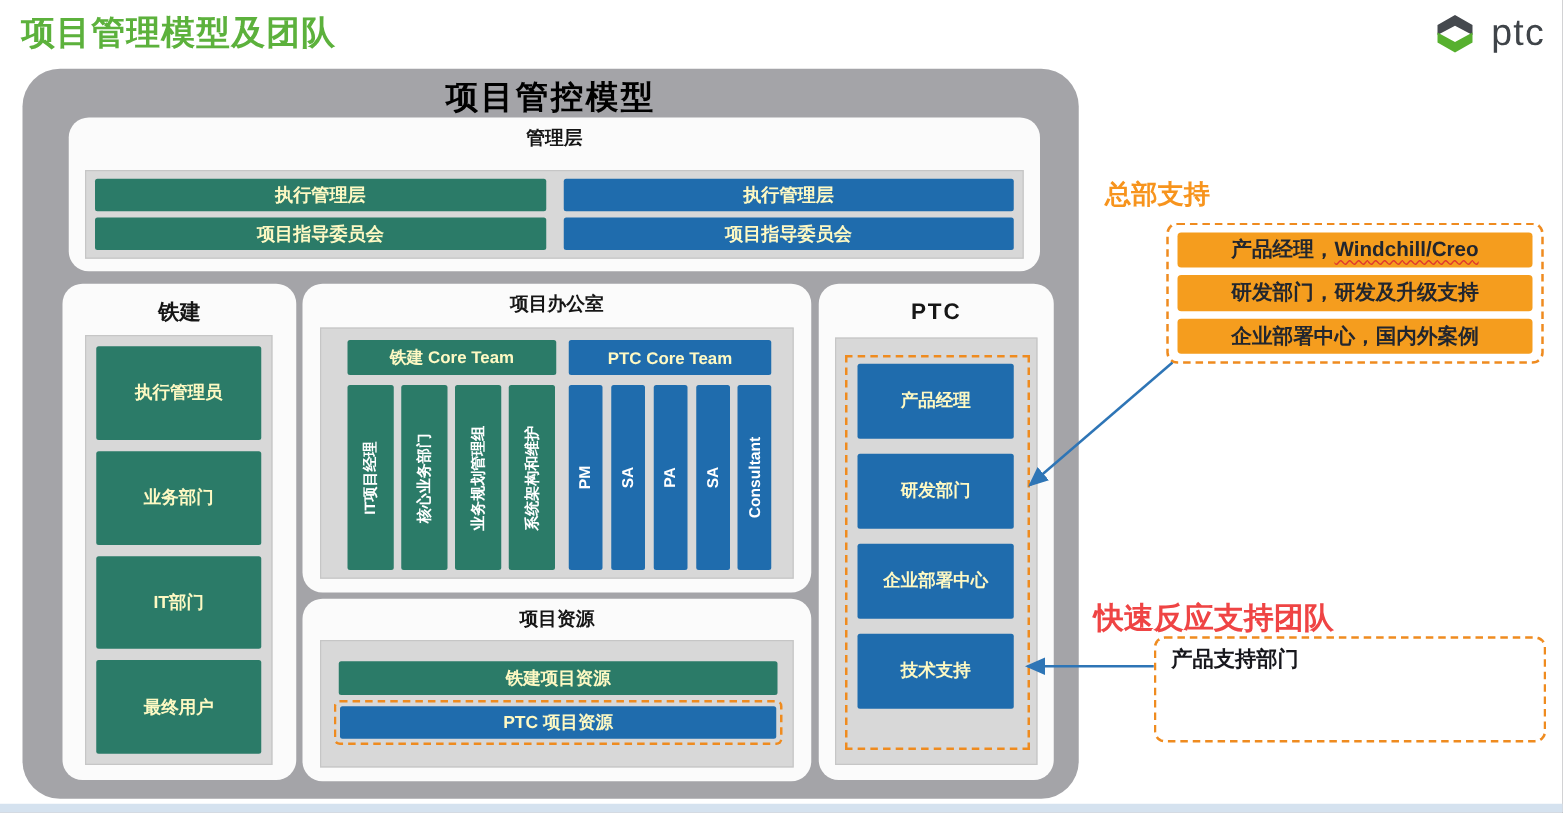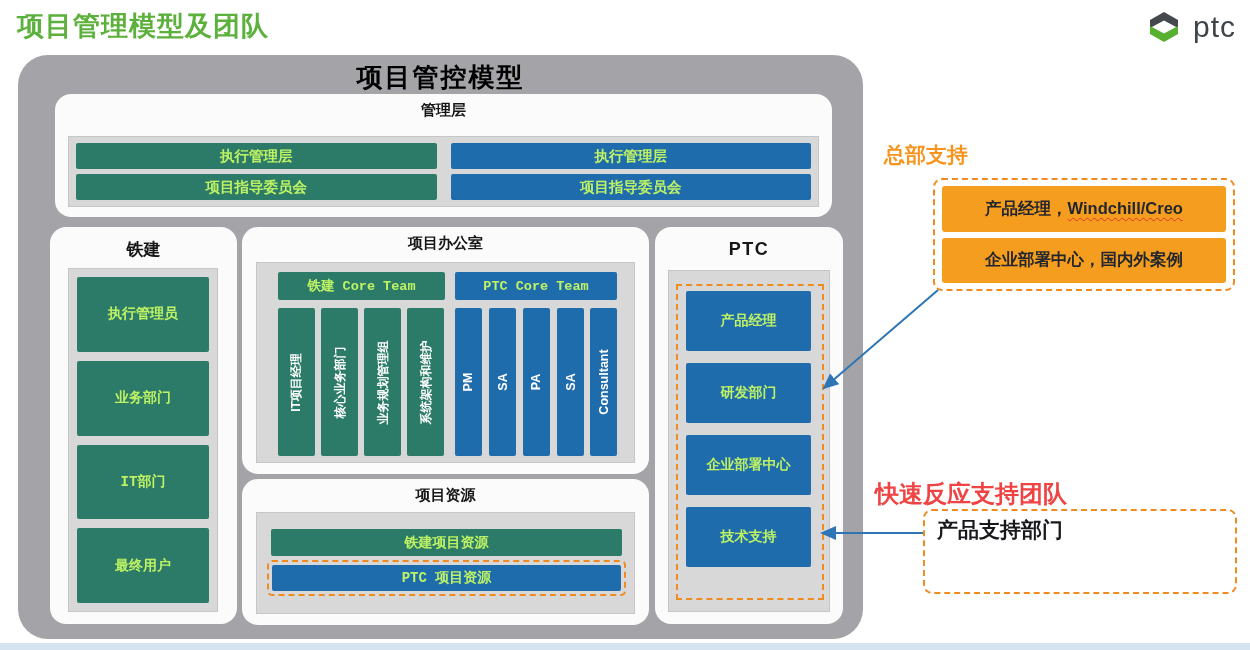--- a/index.html
+++ b/index.html
@@ -14,21 +14,21 @@
   .logo { position:absolute; right:14px; top:5px; display:flex; align-items:center; gap:7px; }
   .logo-text { font-size:30px; color:#3f4449; font-weight:500; letter-spacing:1px; }
 
   .container { position:absolute; left:18px; top:55px; width:845px; height:584px; background:#a4a4a8; border-radius:30px; }
   .model-title { position:absolute; top:5px; left:0; width:100%; text-align:center; font-size:26px; font-weight:bold; color:#000000; letter-spacing:2px; }
 
   .panel { position:absolute; background:#fbfbfb; border-radius:16px; }
   .panel-label { position:absolute; left:0; top:0; width:100%; text-align:center; font-weight:bold; color:#161616; }
   .inset { position:absolute; background:#d8d8d8; border:1px solid #c6c6c6; }
 
-  .bar { display:flex; align-items:center; justify-content:center; color:#bef264; font-weight:bold; border-radius:2px;font-family:Liberation Mono, monospace; }
+  .bar { display:flex; align-items:center; justify-content:center; color:#fef9c3; font-weight:bold; border-radius:2px; }
   .green { background:#2b7b68; }
   .blue  { background:#1f6cad; }
 
   
   .mgmt { left:37px; top:39px; width:777px; height:123px;padding-left:36px; }
   .mgmt .panel-label { top:7px; font-size:15px; }
   .mgmt-inset { left:13px; top:42px; width:751px; height:71px; display:grid; grid-template-columns:1fr 1fr; grid-template-rows:1fr 1fr; gap:5px 14px; padding:6px 7px; }
   .mgmt-inset .bar { font-size:14.5px; }
 
   
@@ -68,21 +68,21 @@
   .pc1 { top:20px; } .pc2 { top:92px; } .pc3 { top:164px; } .pc4 { top:236px; }
 
   
   .hq-title { position:absolute; left:884px; top:141px; font-size:21px; font-weight:bold; color:#f7941d; }
   .hq-box { position:absolute; left:933px; top:178px; width:302px; height:113px; border:2px dashed #ef8b1f; border-radius:9px; padding:6px 7px; display:flex; flex-direction:column; gap:6px; background:#fff; }
   .hq-item { flex:1; background:#f59d1e; border-radius:3px; display:flex; align-items:center; justify-content:center; font-size:16.5px; font-weight:bold; color:#22262e; white-space:pre; }
   .sc { text-decoration:underline wavy #e0382c; text-decoration-thickness:1px; text-underline-offset:3px; }
 
   .rapid-title { position:absolute; left:875px; top:478px; font-size:24px; font-weight:bold; color:#ef4444; }
   .rapid-box { position:absolute; left:923px; top:509px; width:314px; height:85px; border:2px dashed #ef8b1f; border-radius:9px; padding:5px 9px; background:#fff; }
-  .rapid-dept { font-size:21px; font-weight:bold; color:#17171c; padding-left:3px; }
+  .rapid-dept { font-size:17px; font-weight:bold; color:#17171c; padding-left:3px; }
   .rapid-bar { margin-top:3px; width:295px; height:25px; background:#f59d1e; border-radius:3px; display:flex; align-items:center; padding-left:22px; font-size:16px; font-weight:bold; color:#333; }
 
   .arrows { position:absolute; left:0; top:0; width:1250px; height:650px; pointer-events:none; }
   .bottom-strip { position:absolute; left:0; bottom:0; width:100%; height:7px; background:#d5e2ef; }
 </style>
 </head>
 <body>
 
 <div class="page-title">项目管理模型及团队</div>
 
@@ -172,20 +172,21 @@
       <div class="bar blue ptc-cell pc2">研发部门</div>
       <div class="bar blue ptc-cell pc3">企业部署中心</div>
       <div class="bar blue ptc-cell pc4">技术支持</div>
     </div>
   </div>
 </div>
 
 <div class="hq-title">总部支持</div>
 <div class="hq-box">
   <div class="hq-item"><span>产品经理，</span><span class="sc">Windchill/Creo</span></div>
+  <div class="hq-item"><span>研发部门，研发及升级支持</span></div>
   <div class="hq-item"><span>企业部署中心，国内外案例</span></div>
 </div>
 
 <div class="rapid-title">快速反应支持团队</div>
 <div class="rapid-box">
   <div class="rapid-dept">产品支持部门</div>
 </div>
 
 <svg class="arrows">
   <defs>

